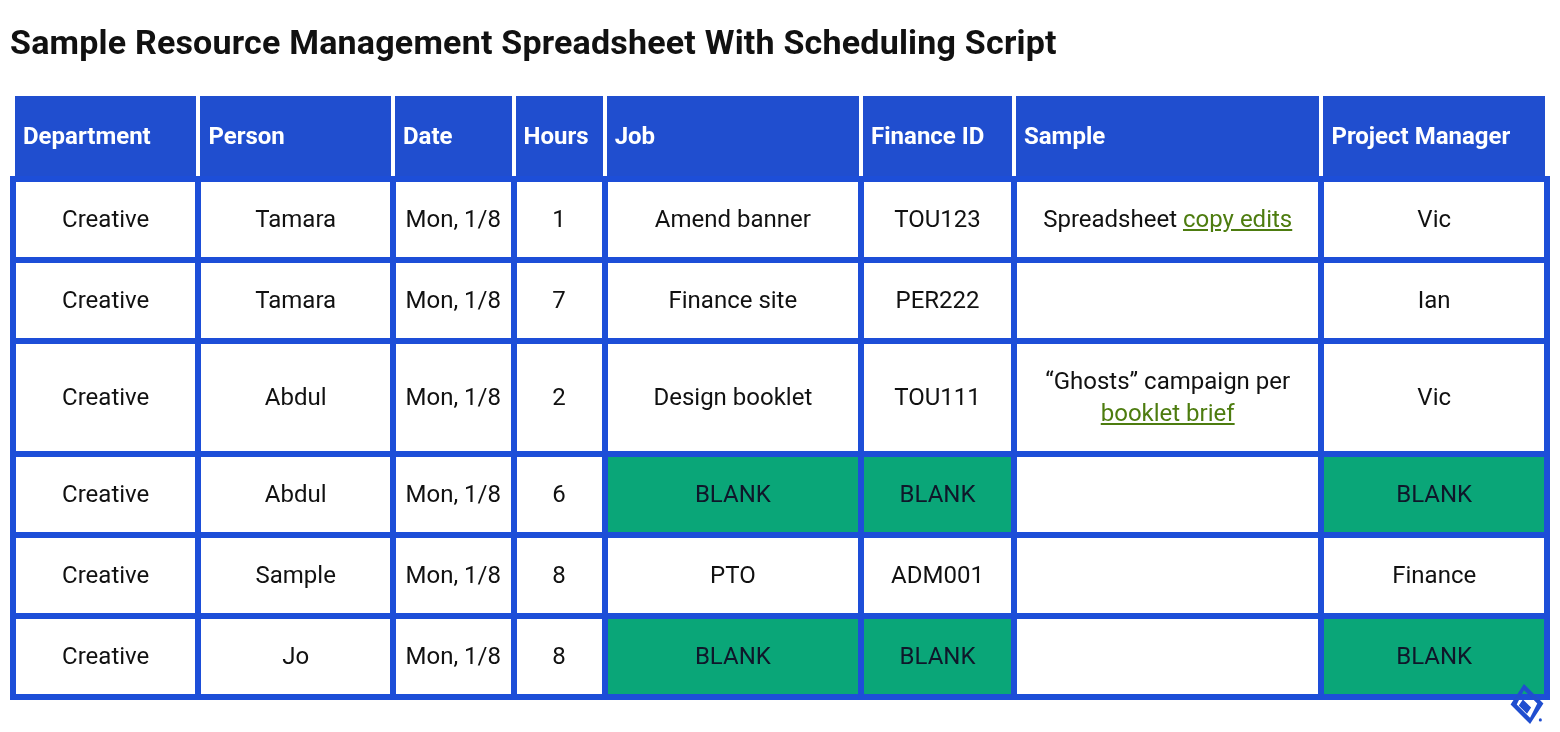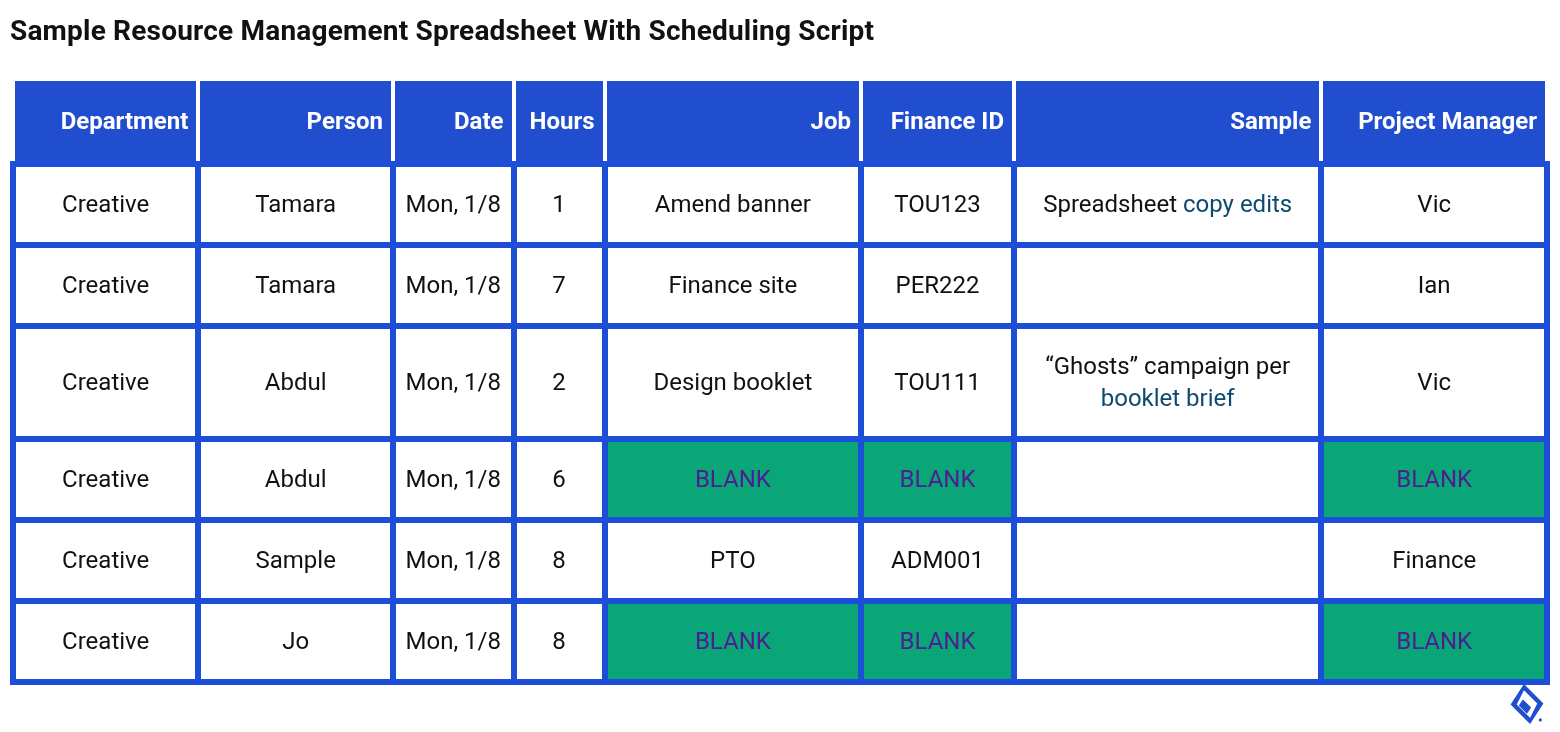--- a/index.html
+++ b/index.html
@@ -10,56 +10,57 @@
     background: #ffffff;
     color: #111111;
   }
   .page {
     width: 1560px;
     height: 732px;
     position: relative;
     padding: 10px 10px 0 10px;
   }
   h1.page-title {
-    font-size: 28px;
+    font-size: 34px;
     font-weight: 700;
-    margin: 4px 0 30px 0;
+    margin: 12px 0 30px 0;
     letter-spacing: 0.2px;
   }
   table {
     width: 100%;
     border-collapse: collapse;
     table-layout: fixed;
   }
   thead th {
     background: #204ecf;
     color: #ffffff;
     font-weight: 700;
     font-size: 24px;
     padding: 26px 8px;
-    text-align: right;
+    text-align: left;
     border: 4px solid #ffffff;
   }
   tbody td {
     background: #ffffff;
     border: 6px solid #1d4ed8;
     font-size: 24px;
     padding: 22px 8px;
     text-align: center;
     vertical-align: middle;
     color: #111111;
     line-height: 1.3;
   }
   tbody td.blank {
     background: #0aa678;
-    color: #4c1d95;
+    color: #0f172a;
     font-weight: 400;
   }
   a.inline-link {
-    color: #0c4a6e;
+    color: #4d7c0f;
+    text-decoration: underline;
   }
   
   col.c-dept  { width: 12%; }
   col.c-person{ width: 12.6%; }
   col.c-date  { width: 7.8%; }
   col.c-hours { width: 5.9%; }
   col.c-job   { width: 16.6%; }
   col.c-proj  { width: 9.9%; }
   col.c-det   { width: 19.9%; }
   col.c-pm    { width: 14.6%; }

